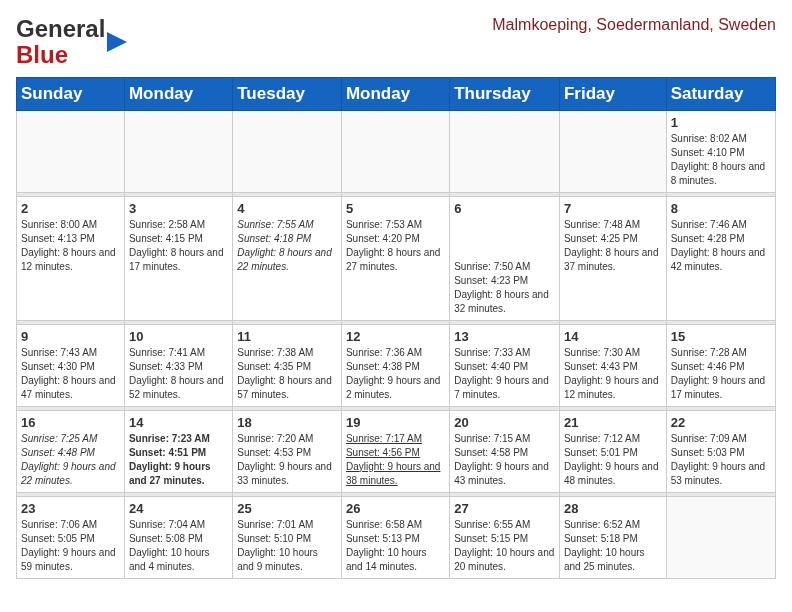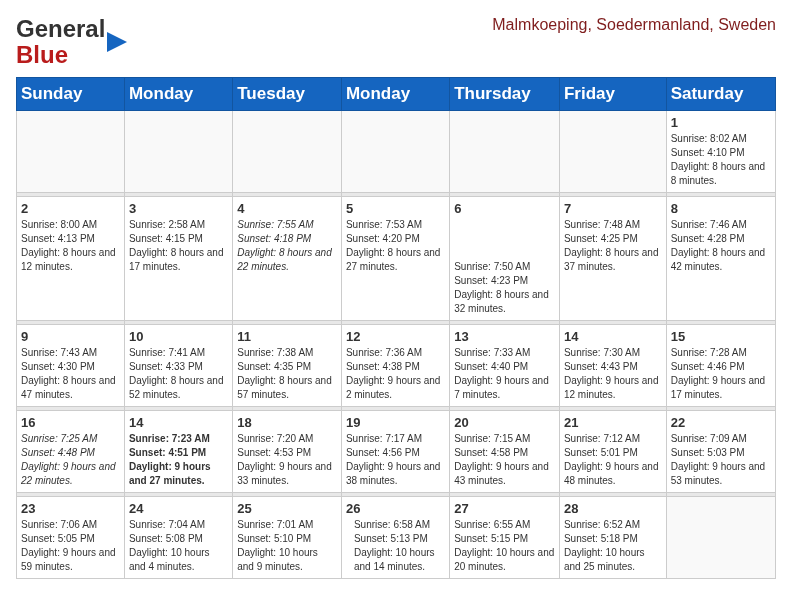--- a/index.html
+++ b/index.html
@@ -257,21 +257,21 @@
 Daylight: 9 hours and 27 minutes.</div>
         </td>
         <td>
           <span class="day-number">18</span>
           <div class="day-info" style="white-space: pre-line;">Sunrise: 7:20 AM
 Sunset: 4:53 PM
 Daylight: 9 hours and 33 minutes.</div>
         </td>
         <td>
           <span class="day-number">19</span>
-          <div class="day-info" style="white-space: pre-line;">Sunrise: 7:17 AM
+          <div class="day-info" style="white-space: pre-line; text-decoration: underline;">Sunrise: 7:17 AM
 Sunset: 4:56 PM
 Daylight: 9 hours and 38 minutes.</div>
         </td>
         <td>
           <span class="day-number">20</span>
           <div class="day-info" style="white-space: pre-line;">Sunrise: 7:15 AM
 Sunset: 4:58 PM
 Daylight: 9 hours and 43 minutes.</div>
         </td>
         <td>
@@ -310,21 +310,21 @@
 Daylight: 10 hours and 4 minutes.</div>
         </td>
         <td>
           <span class="day-number">25</span>
           <div class="day-info" style="white-space: pre-line;">Sunrise: 7:01 AM
 Sunset: 5:10 PM
 Daylight: 10 hours and 9 minutes.</div>
         </td>
         <td>
           <span class="day-number">26</span>
-          <div class="day-info" style="white-space: pre-line; margin-left: 8px;">Sunrise: 6:58 AM
+          <div class="day-info" style="white-space: pre-line;">Sunrise: 6:58 AM
 Sunset: 5:13 PM
 Daylight: 10 hours and 14 minutes.</div>
         </td>
         <td>
           <span class="day-number">27</span>
           <div class="day-info" style="white-space: pre-line;">Sunrise: 6:55 AM
 Sunset: 5:15 PM
 Daylight: 10 hours and 20 minutes.</div>
         </td>
         <td>

